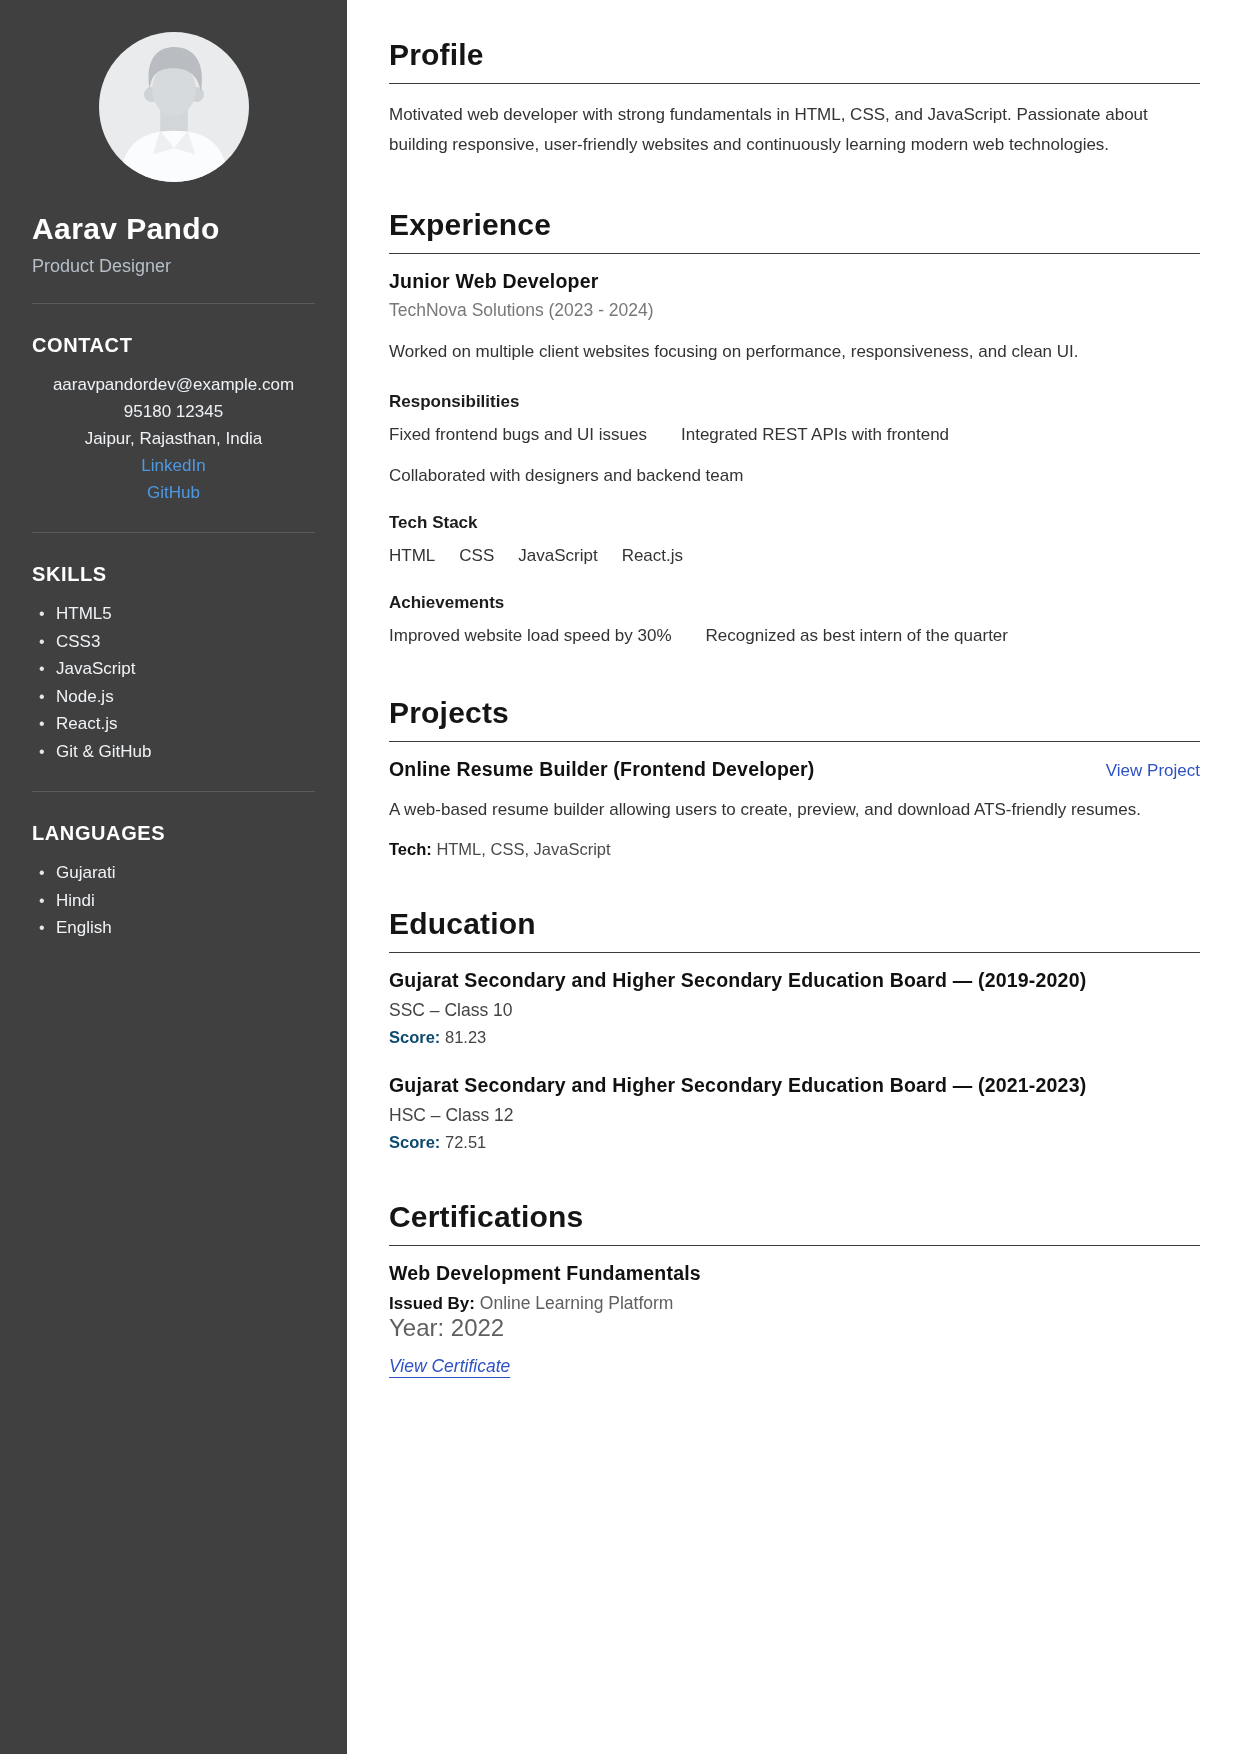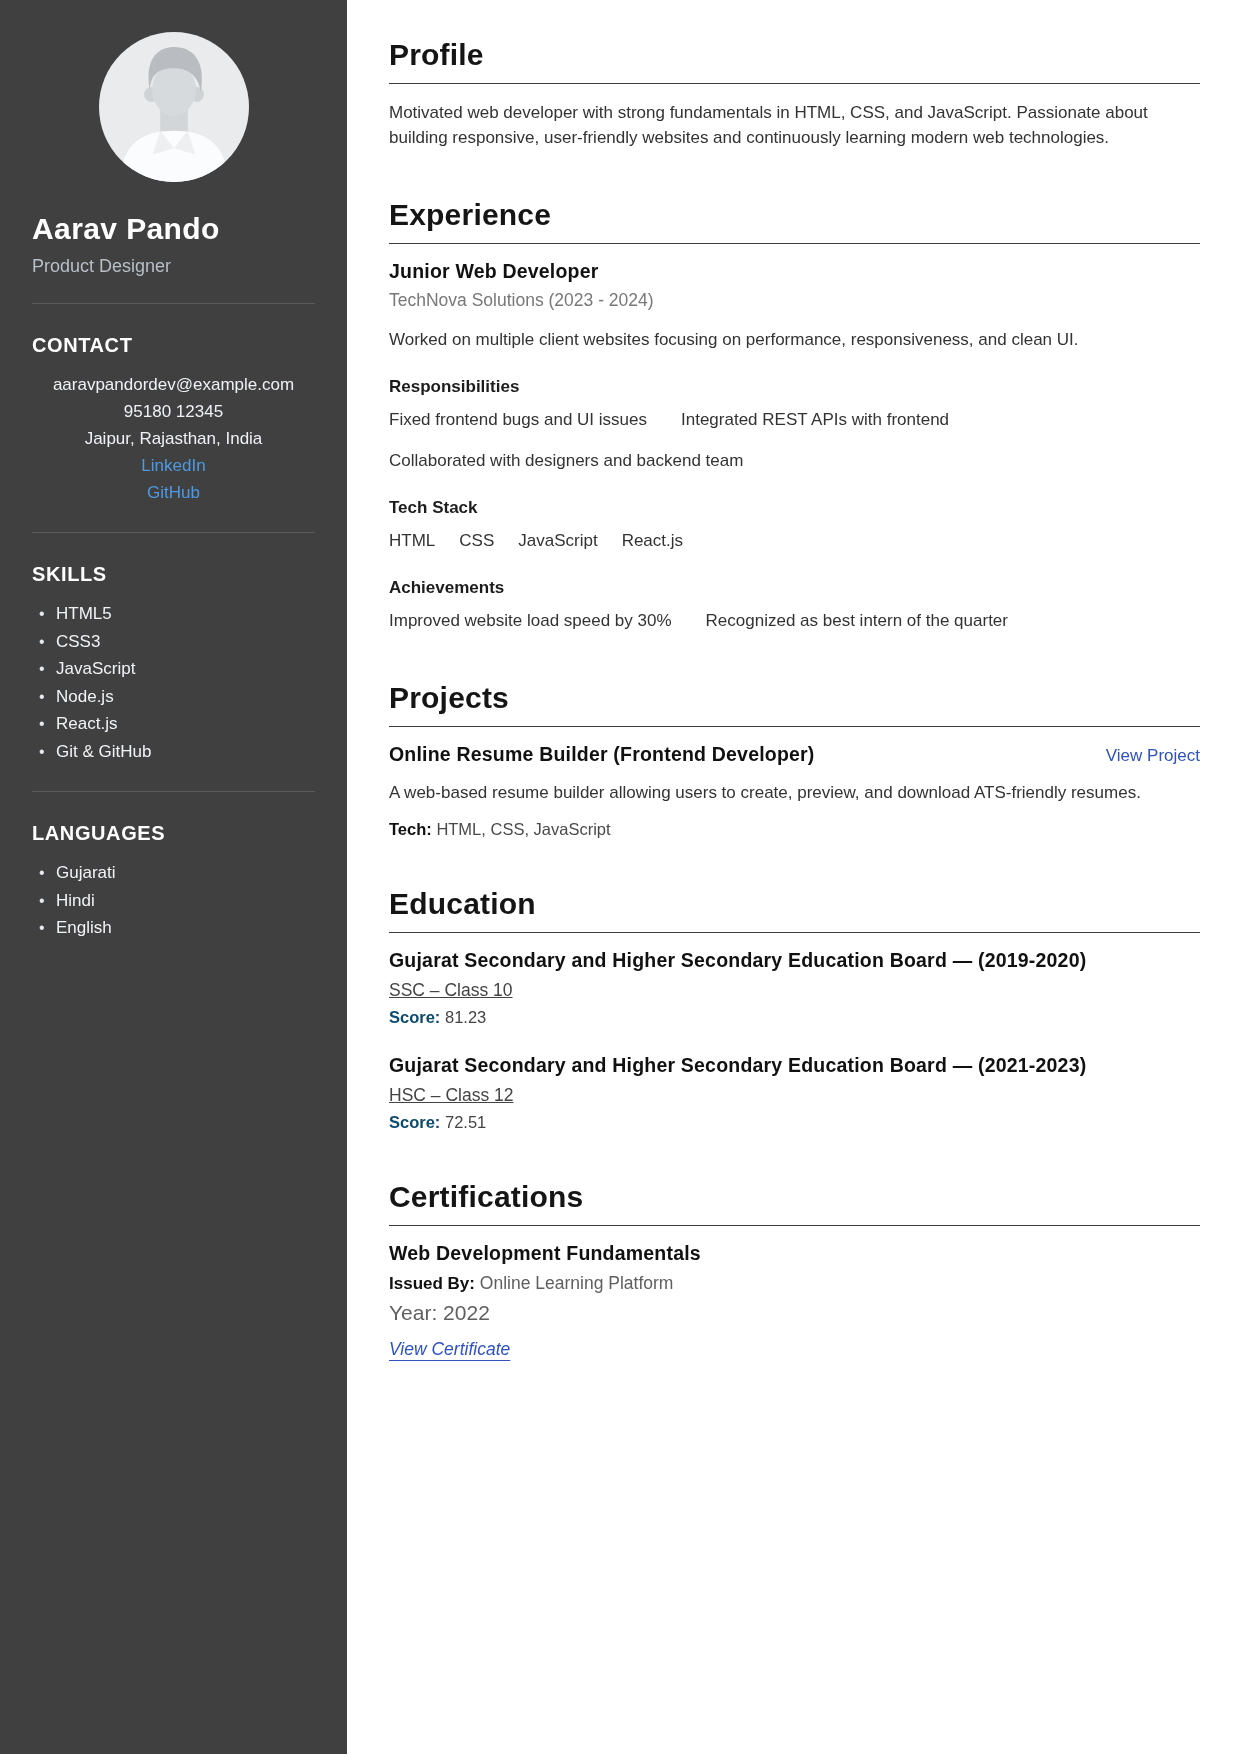--- a/index.html
+++ b/index.html
@@ -33,44 +33,44 @@
   }
 
   
   .main { flex: 1; padding: 38px 41px 0 42px; color: #333; }
   .sec { margin: 0; }
   .sec + .sec { margin-top: 48px; }
   .sec-head {
     font-size: 30px; font-weight: 800; color: #151515; margin: 0 0 16px 0;
     padding-bottom: 11px; border-bottom: 1.5px solid #3d3d3d; letter-spacing: .2px;
   }
-  .body-text { font-size: 17px; line-height: 25px; margin: 0; color: #333; }
+  .body-text { font-size: 17px; line-height: 30px; margin: 0; color: #333; }
 
   .item-title { font-size: 19.5px; font-weight: 700; color: #111; margin: 8px 0 0 0; letter-spacing: .2px; }
   .company-line { font-size: 17.5px; color: #787878; margin-top: 7px; }
   .job-summary { margin-top: 16px; }
   .mini-head { font-size: 17px; font-weight: 700; color: #1c1c1c; margin: 25px 0 11px 0; }
   .inline-list { display: flex; flex-wrap: wrap; column-gap: 34px; row-gap: 17px; font-size: 17px; line-height: 24px; color: #333; }
   .inline-list.tight { column-gap: 24px; }
 
   .proj-head-row { display: flex; justify-content: space-between; align-items: baseline; margin-top: 8px; }
   .blue-link { color: #2e51c4; font-size: 17px; text-decoration: none; cursor: pointer; }
   .proj-desc { margin-top: 14px; }
   .label-line { font-size: 16.5px; color: #4a4a4a; margin-top: 15px; }
   .label-line b { color: #111; font-weight: 700; }
 
   .edu-item { margin-top: 10px; }
   .edu-item + .edu-item { margin-top: 27px; }
-  .edu-program { font-size: 17.5px; color: #444; margin-top: 8px; text-decoration: underline; }
+  .edu-program { font-size: 17.5px; color: #444; margin-top: 8px; }
   .score-line { font-size: 16.5px; color: #444; margin-top: 7px; }
   .score-line b { color: #0c4a6e; }
 
   .cert-issued { font-size: 17.5px; color: #5f5f5f; margin-top: 8px; }
   .cert-issued b { color: #111; font-size: 17px; }
-  .cert-year { font-size: 21px; color: #5f5f5f; margin-top: 7px; }
+  .cert-year { font-size: 24px; color: #5f5f5f; }
   .cert-link {
     display: inline-block; margin-top: 14px; color: #2e51c4; font-size: 17.5px;
     text-decoration: underline; text-underline-offset: 5px; cursor: pointer; font-style: italic;
   }
 </style>
 </head>
 <body>
 
 <div class="page">
 

